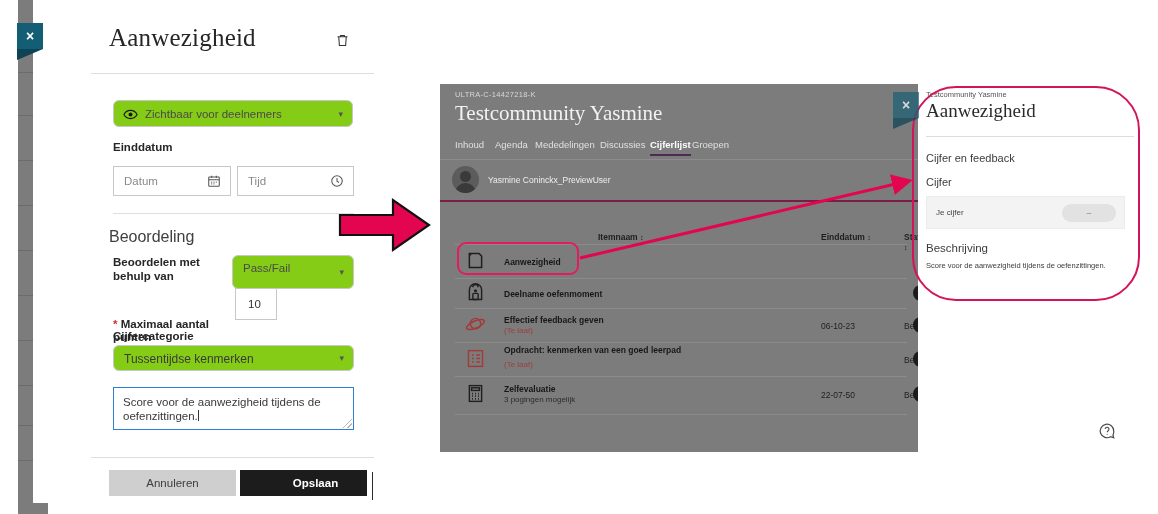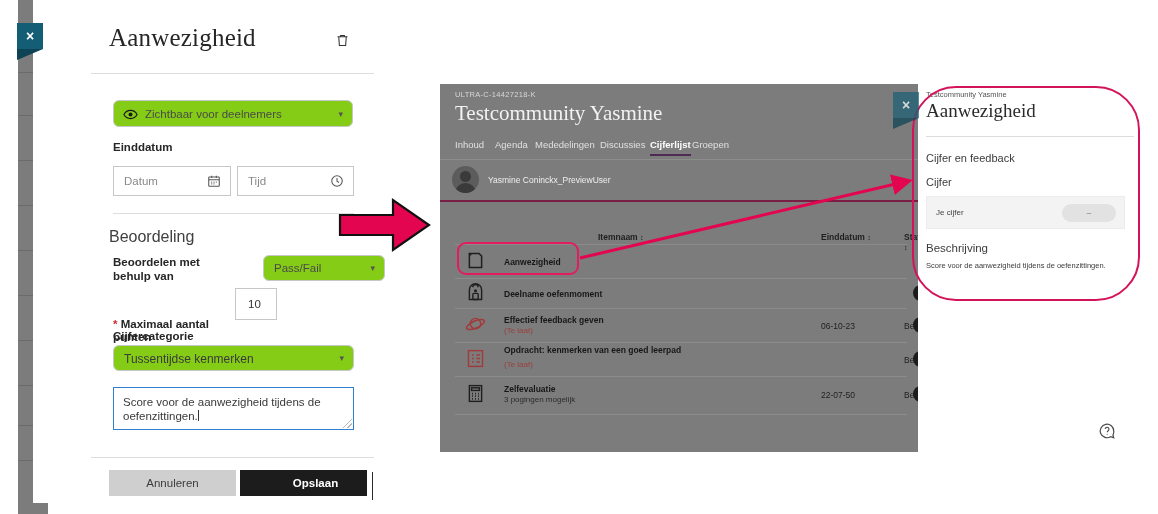--- a/index.html
+++ b/index.html
@@ -80,21 +80,21 @@
   #date-input{left:56px;top:166px;width:118px;height:30px;}
   #time-input{left:180px;top:166px;width:117px;height:30px;}
 
   #left-hr-mid{position:absolute;left:56px;top:213px;width:241px;height:1px;background:#dedede;}
 
   #beoordeling-heading{
     position:absolute;left:52px;top:228px;font-size:16px;color:#404040;
   }
 
   #grade-with-label{left:56px;top:255px;width:118px;line-height:14px;}
-  #grade-with-select{left:175px;top:255px;width:122px;height:26px;margin-left:31px;}
+  #grade-with-select{left:175px;top:255px;width:122px;height:34px;}
   #grade-with-select .vlabel{position:absolute;left:10px;top:6px;}
 
   #maxpoints-label{left:56px;top:288px;width:110px;line-height:13px;margin-top:30px;}
   #maxpoints-star{color:#d12b2b;}
   #maxpoints-input{
     left:178px;top:288px;width:42px;height:32px;
     border:1px solid #c7c7c7;background:#fff;box-sizing:border-box;
     font-size:11.5px;color:#333;
   }
   #maxpoints-input .val{position:absolute;left:12px;top:9px;}

